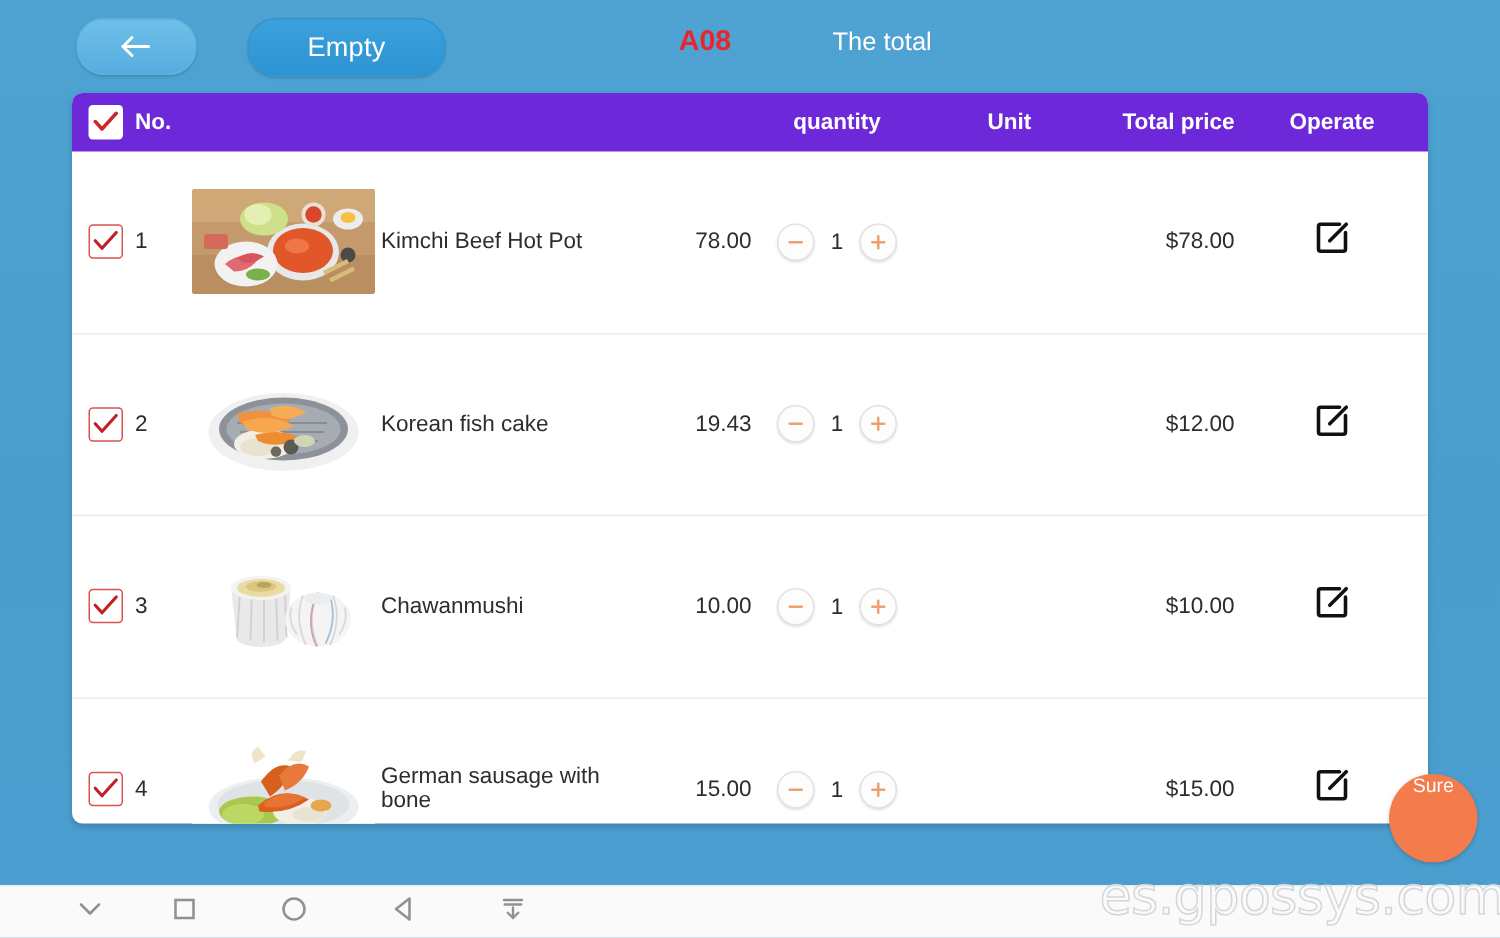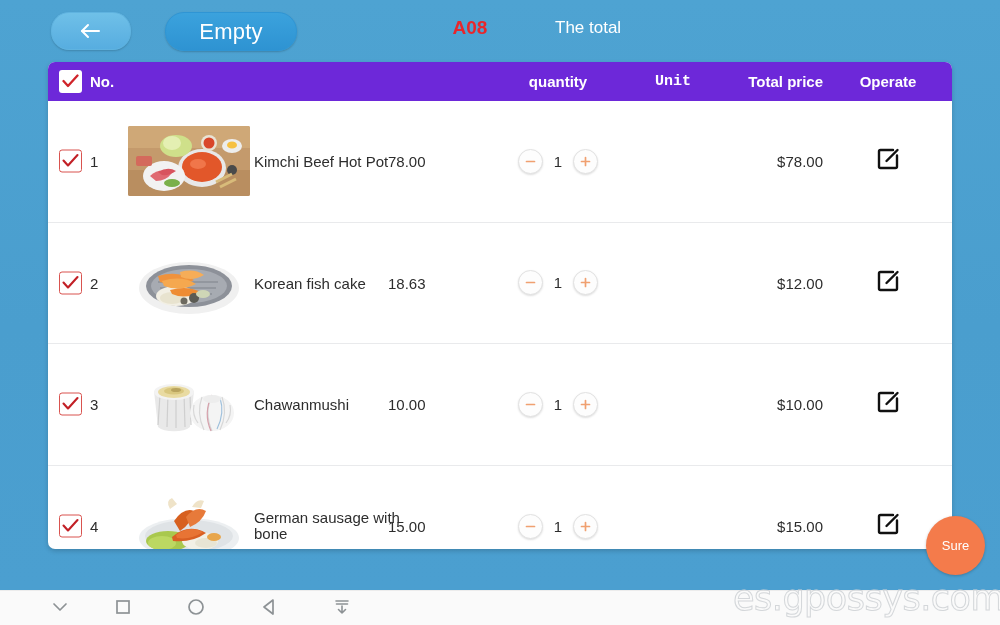--- a/index.html
+++ b/index.html
@@ -49,21 +49,21 @@
 
   .empty-btn {
     position: absolute;
     left: 165px; top: 12px;
     width: 130px; height: 37px;
     border-radius: 19px;
     background: linear-gradient(180deg, #3ba2dd 0%, #2e93d2 100%);
     border: 1px solid #2f95d4;
     box-shadow: 0 1px 2px rgba(0,0,0,0.20);
     color: #ffffff;
-    font-size: 22px;
+    font-size: 18px;
     display: flex;
     align-items: center;
     justify-content: center;
     letter-spacing: 0.2px;
   }
 
   .table-code {
     position: absolute;
     left: 440px; top: 17px;
     width: 60px;
@@ -120,21 +120,21 @@
     background: #ffffff;
     border-radius: 3px;
     box-sizing: border-box;
   }
   .head-check svg { position:absolute; left:3px; top:4px; }
 
   .c-no     { left: 42px;  width: 30px; text-align: left; }
   .c-dish   { left: 80px;  width: 200px; text-align: left; }
   .c-price  { left: 340px; width: 90px;  text-align: right; }
   .c-qty    { left: 450px; width: 120px; text-align: center; }
-  .c-unit   { left: 590px; width: 70px;  text-align: center; font-family: Liberation Mono, monospace; }
+  .c-unit   { left: 590px; width: 70px;  text-align: center; }
   .c-total  { left: 665px; width: 110px; text-align: right; }
   .c-op     { left: 790px; width: 100px; text-align: center; }
 
   
   .tbody { position: relative; }
   .row {
     position: relative;
     height: 121.5px;
     border-bottom: 1px solid #e9eaec;
     box-sizing: border-box;
@@ -186,22 +186,23 @@
     top: 50%;
     transform: translateY(-50%);
     width: 170px;
     font-size: 15px;
     color: #2d2d2d;
     line-height: 17px;
   }
   .dish-name.two-line { line-height: 16px; }
 
   .cell-price {
-    left: 340px; width: 90px; 
+    left: 340px; width: 90px; text-align: right;
     font-size: 15px;
+    padding-left: 23px;
   }
   .cell-unit  { left: 590px; width: 70px; text-align: center; }
   .cell-total { left: 665px; width: 110px; text-align: right; font-size: 15px; }
 
   
   .qty {
     position: absolute;
     left: 450px;
     top: 50%;
     transform: translateY(-50%);
@@ -244,21 +245,21 @@
   .sure-btn {
     position: absolute;
     left: 926px; top: 516px;
     width: 59px; height: 59px;
     border-radius: 50%;
     background: #f47b4b;
     box-shadow: 0 1px 3px rgba(0,0,0,0.22);
     color: #ffffff;
     font-size: 13px;
     display: flex;
-    align-items: center;
+    align-items: flex-start;
     justify-content: center;
     z-index: 5;
   }
 
   
   .watermark {
     position: absolute;
     left: 733px; top: 578px;
     font-size: 35px;
     font-family: "DejaVu Sans", sans-serif;
@@ -412,21 +413,21 @@
             <path d="M30 28 q20 -6 36 4 q-16 9 -34 2 z" fill="#f0923c"></path>
             <path d="M34 33 q20 -6 34 3 q-16 8 -32 2 z" fill="#f5a84f"></path>
             <path d="M42 42 q18 -5 30 2 q-14 8 -28 2 z" fill="#ee8c34"></path>
             <path d="M52 24 q14 -4 24 3 q-12 7 -23 2 z" fill="#f6ad58"></path>
             <circle cx="66" cy="50" r="5" fill="#5b5b54"></circle>
             <circle cx="56" cy="53" r="3.5" fill="#6d6a60"></circle>
             <ellipse cx="75" cy="46" rx="7" ry="4" fill="#cfd6b6"></ellipse>
           </svg>
         </div>
         <div class="dish-name">Korean fish cake</div>
-        <div class="cell cell-price">18.63</div>
+        <div class="cell cell-price">19.43</div>
         <div class="qty">
           <div class="qty-btn">
             <svg width="13" height="13" viewBox="0 0 13 13">
               <path d="M2.5 6.5 H10.5" stroke="#f0a070" stroke-width="1.7" stroke-linecap="round"></path>
             </svg>
           </div>
           <div class="qty-val">1</div>
           <div class="qty-btn">
             <svg width="13" height="13" viewBox="0 0 13 13">
               <path d="M2.5 6.5 H10.5 M6.5 2.5 V10.5" stroke="#f0a070" stroke-width="1.7" stroke-linecap="round"></path>

